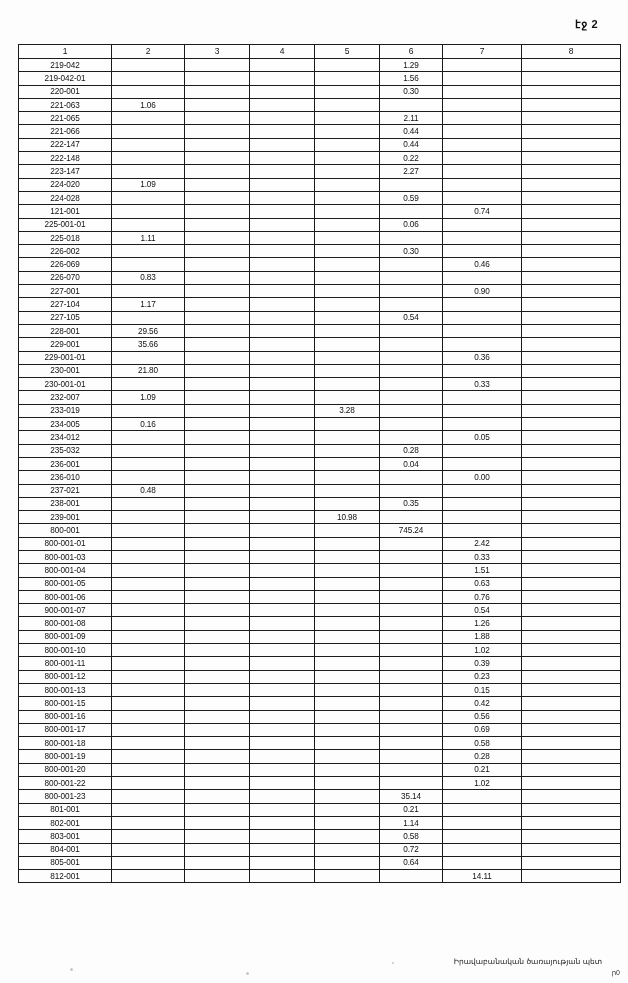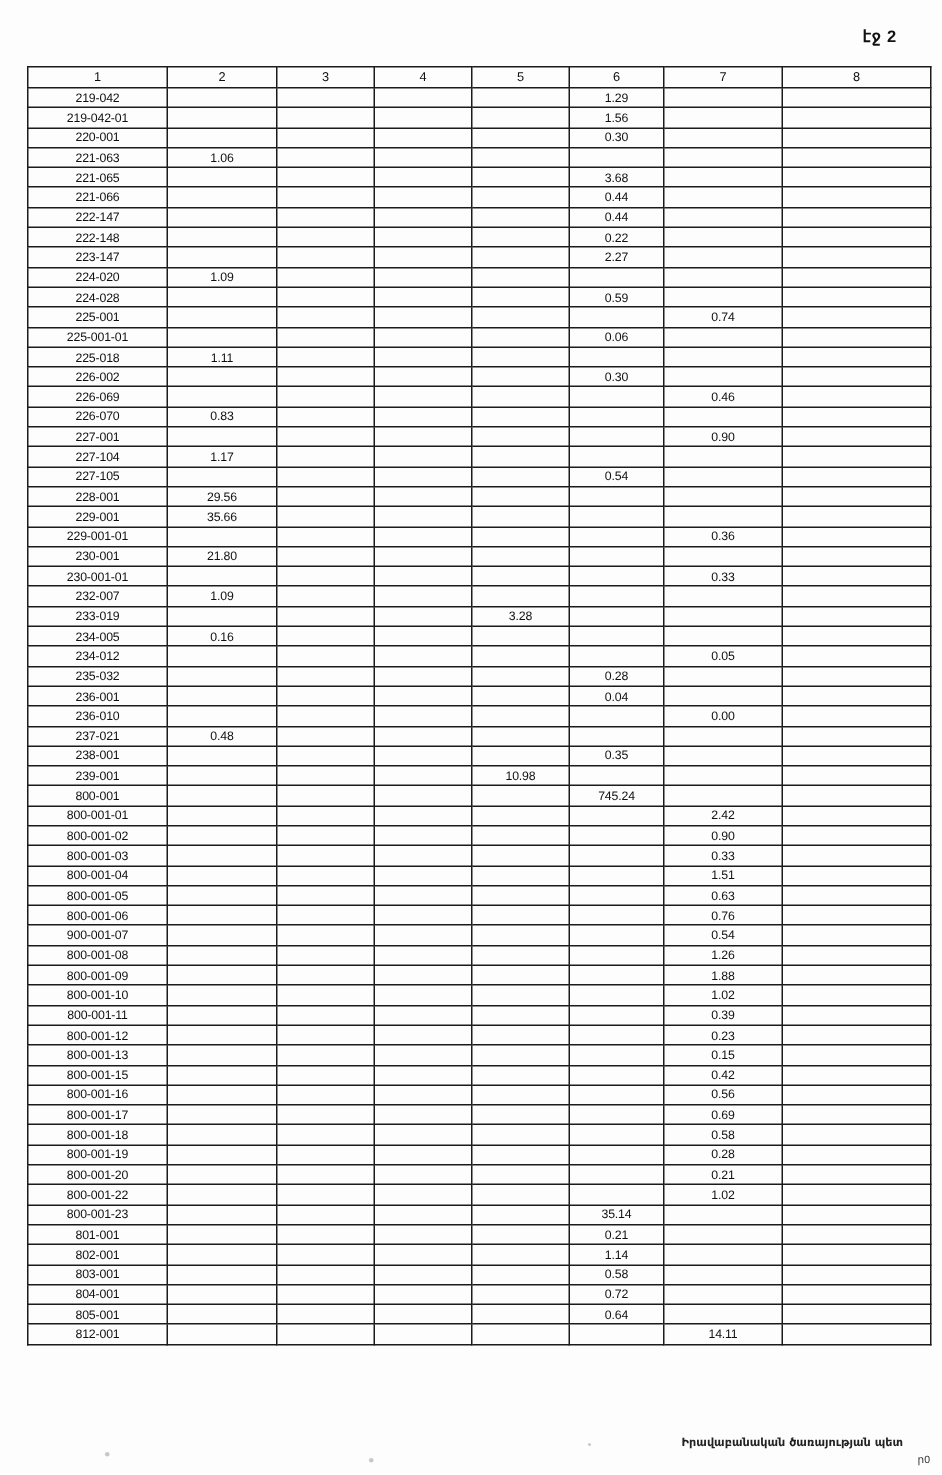--- a/index.html
+++ b/index.html
@@ -68,21 +68,20 @@
   td.c7 { width: 78px; }
   td.c8 { width: 98px; }
   .code-cell { letter-spacing: 0.1px; }
   .signature {
     position: absolute;
     right: 26px;
     bottom: 16px;
     font-size: 7.5px;
     color: #222;
     font-family: "DejaVu Sans", sans-serif;
-    font-weight: bold;
   }
   .footer-mark {
     position: absolute;
     right: 8px;
     bottom: 5px;
     font-size: 7px;
     color: #333;
   }
   .speck {
     position: absolute;
@@ -150,21 +149,21 @@
             <td class="c6"></td>
             <td class="c7"></td>
             <td class="c8"></td>
           </tr>
           <tr>
             <td class="c1 code-cell">221-065</td>
             <td class="c2"></td>
             <td class="c3"></td>
             <td class="c4"></td>
             <td class="c5"></td>
-            <td class="c6">3.68</td>
+            <td class="c6">2.11</td>
             <td class="c7"></td>
             <td class="c8"></td>
           </tr>
           <tr>
             <td class="c1 code-cell">221-066</td>
             <td class="c2"></td>
             <td class="c3"></td>
             <td class="c4"></td>
             <td class="c5"></td>
             <td class="c6">0.44</td>
@@ -215,21 +214,21 @@
             <td class="c1 code-cell">224-028</td>
             <td class="c2"></td>
             <td class="c3"></td>
             <td class="c4"></td>
             <td class="c5"></td>
             <td class="c6">0.59</td>
             <td class="c7"></td>
             <td class="c8"></td>
           </tr>
           <tr>
-            <td class="c1 code-cell">225-001</td>
+            <td class="c1 code-cell">121-001</td>
             <td class="c2"></td>
             <td class="c3"></td>
             <td class="c4"></td>
             <td class="c5"></td>
             <td class="c6"></td>
             <td class="c7">0.74</td>
             <td class="c8"></td>
           </tr>
           <tr>
             <td class="c1 code-cell">225-001-01</td>
@@ -472,30 +471,20 @@
             <td class="c8"></td>
           </tr>
           <tr>
             <td class="c1 code-cell">800-001-01</td>
             <td class="c2"></td>
             <td class="c3"></td>
             <td class="c4"></td>
             <td class="c5"></td>
             <td class="c6"></td>
             <td class="c7">2.42</td>
-            <td class="c8"></td>
-          </tr>
-          <tr>
-            <td class="c1 code-cell">800-001-02</td>
-            <td class="c2"></td>
-            <td class="c3"></td>
-            <td class="c4"></td>
-            <td class="c5"></td>
-            <td class="c6"></td>
-            <td class="c7">0.90</td>
             <td class="c8"></td>
           </tr>
           <tr>
             <td class="c1 code-cell">800-001-03</td>
             <td class="c2"></td>
             <td class="c3"></td>
             <td class="c4"></td>
             <td class="c5"></td>
             <td class="c6"></td>
             <td class="c7">0.33</td>

